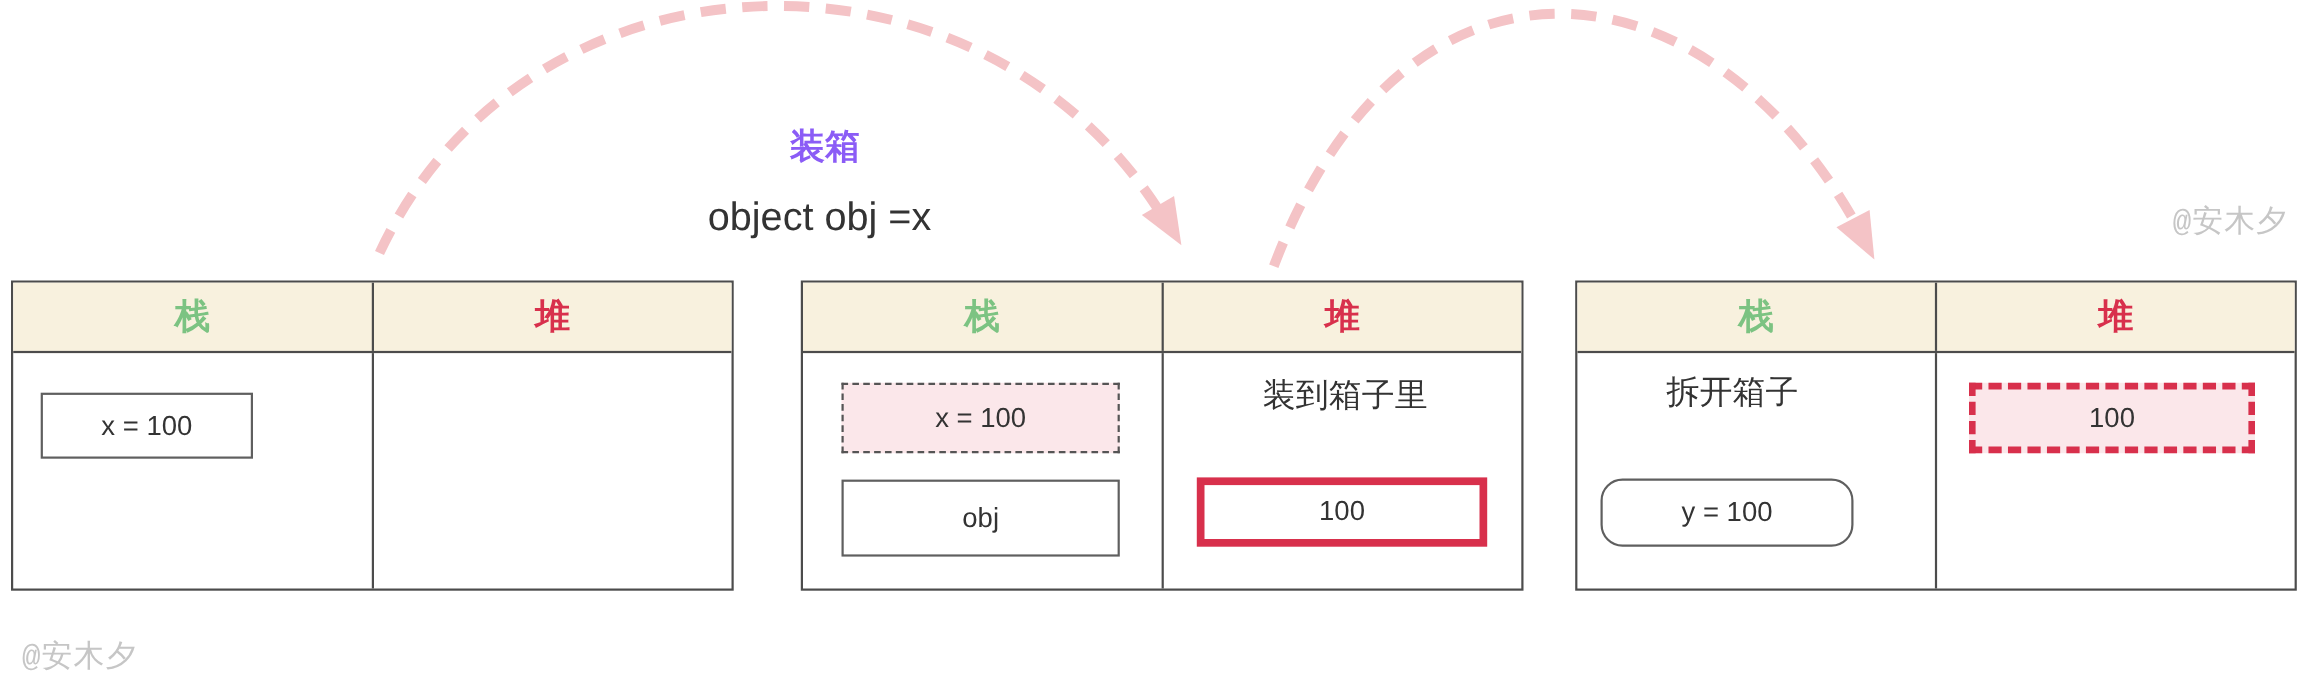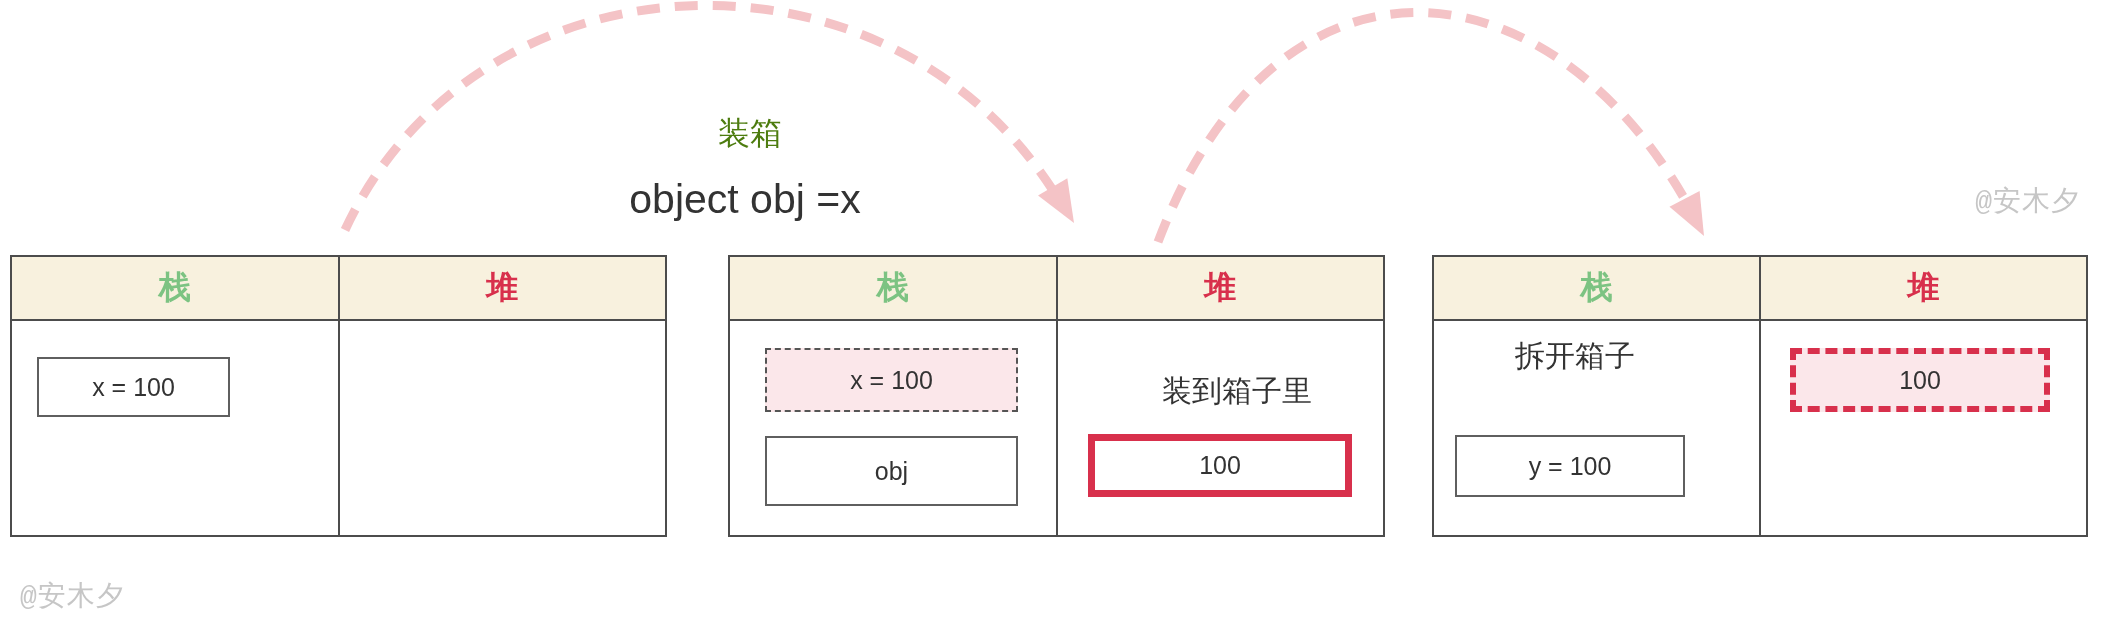--- a/index.html
+++ b/index.html
@@ -9,22 +9,22 @@
     --watermark_gray:#c6c6c6;
   }
   html,body{margin:0;padding:0;background:#fff;}
   #canvas{
     position:relative;width:2105px;height:631px;background:#fff;overflow:hidden;
     font-family:"Liberation Sans",sans-serif;color:var(--text_dark);
   }
   .overlay{position:absolute;left:0;top:0;pointer-events:none;}
 
   
-  .flow-title{position:absolute;width:300px;text-align:center;font-size:32px;font-weight:normal;color:#4d7c0f;}
-  .flow-code{position:absolute;width:340px;text-align:center;font-size:41px;color:var(--text_dark);}
+  .flow-title{position:absolute;width:300px;text-align:center;font-size:32px;font-weight:bold;color:#8b5cf6;}
+  .flow-code{position:absolute;width:340px;text-align:center;font-size:36px;color:var(--text_dark);}
 
   
   .tbl{position:absolute;top:255px;height:282px;box-sizing:border-box;border:2px solid var(--border_dark);background:#fff;display:flex;flex-direction:column;}
   .tbl-header{height:62px;display:flex;background:var(--header_bg);border-bottom:2px solid var(--border_dark);}
   .hcell{flex:1;display:flex;align-items:center;justify-content:center;font-size:32px;font-weight:bold;}
   .hcell.stack{color:var(--stack_green);border-right:2px solid var(--border_dark);}
   .hcell.heap{color:var(--heap_red);}
   .tbl-body{flex:1;position:relative;}
   .vdivider{position:absolute;top:0;bottom:0;left:50%;width:2px;margin-left:-1px;background:var(--border_dark);}
 
@@ -88,34 +88,34 @@
 
   <div class="tbl" style="left:728px;width:657px;">
     <div class="tbl-header">
       <div class="hcell stack">栈</div>
       <div class="hcell heap">堆</div>
     </div>
     <div class="tbl-body">
       <div class="vdivider"></div>
       <div class="vbox pink-dashed" style="left:35px;top:27px;width:253px;height:64px;">x = 100</div>
       <div class="vbox" style="left:35px;top:115px;width:253px;height:70px;">obj</div>
-      <div class="note" style="left:412px;top:18px;width:190px;margin-top:32px;">装到箱子里</div>
+      <div class="note" style="left:398px;top:18px;width:190px;">装到箱子里</div>
       <div class="vbox red-solid" style="left:358px;top:113px;width:264px;height:63px;">100</div>
     </div>
   </div>
 
   <div class="tbl" style="left:1432px;width:656px;">
     <div class="tbl-header">
       <div class="hcell stack">栈</div>
       <div class="hcell heap">堆</div>
     </div>
     <div class="tbl-body">
       <div class="vdivider"></div>
       <div class="note" style="left:61px;top:15px;width:160px;">拆开箱子</div>
-      <div class="vbox" style="left:21px;top:114px;width:230px;height:62px;">y = 100</div>
+      <div class="vbox" style="left:21px;top:114px;width:230px;height:62px;border-radius:20px;">y = 100</div>
       <div class="vbox red-dashed" style="left:356px;top:27px;width:260px;height:64px;">100</div>
     </div>
   </div>
 
   <div class="watermark" style="right:25px;top:182px;">@安木夕</div>
   <div class="watermark" style="left:20px;top:577px;">@安木夕</div>
 
 </div>
 
 </body></html>

